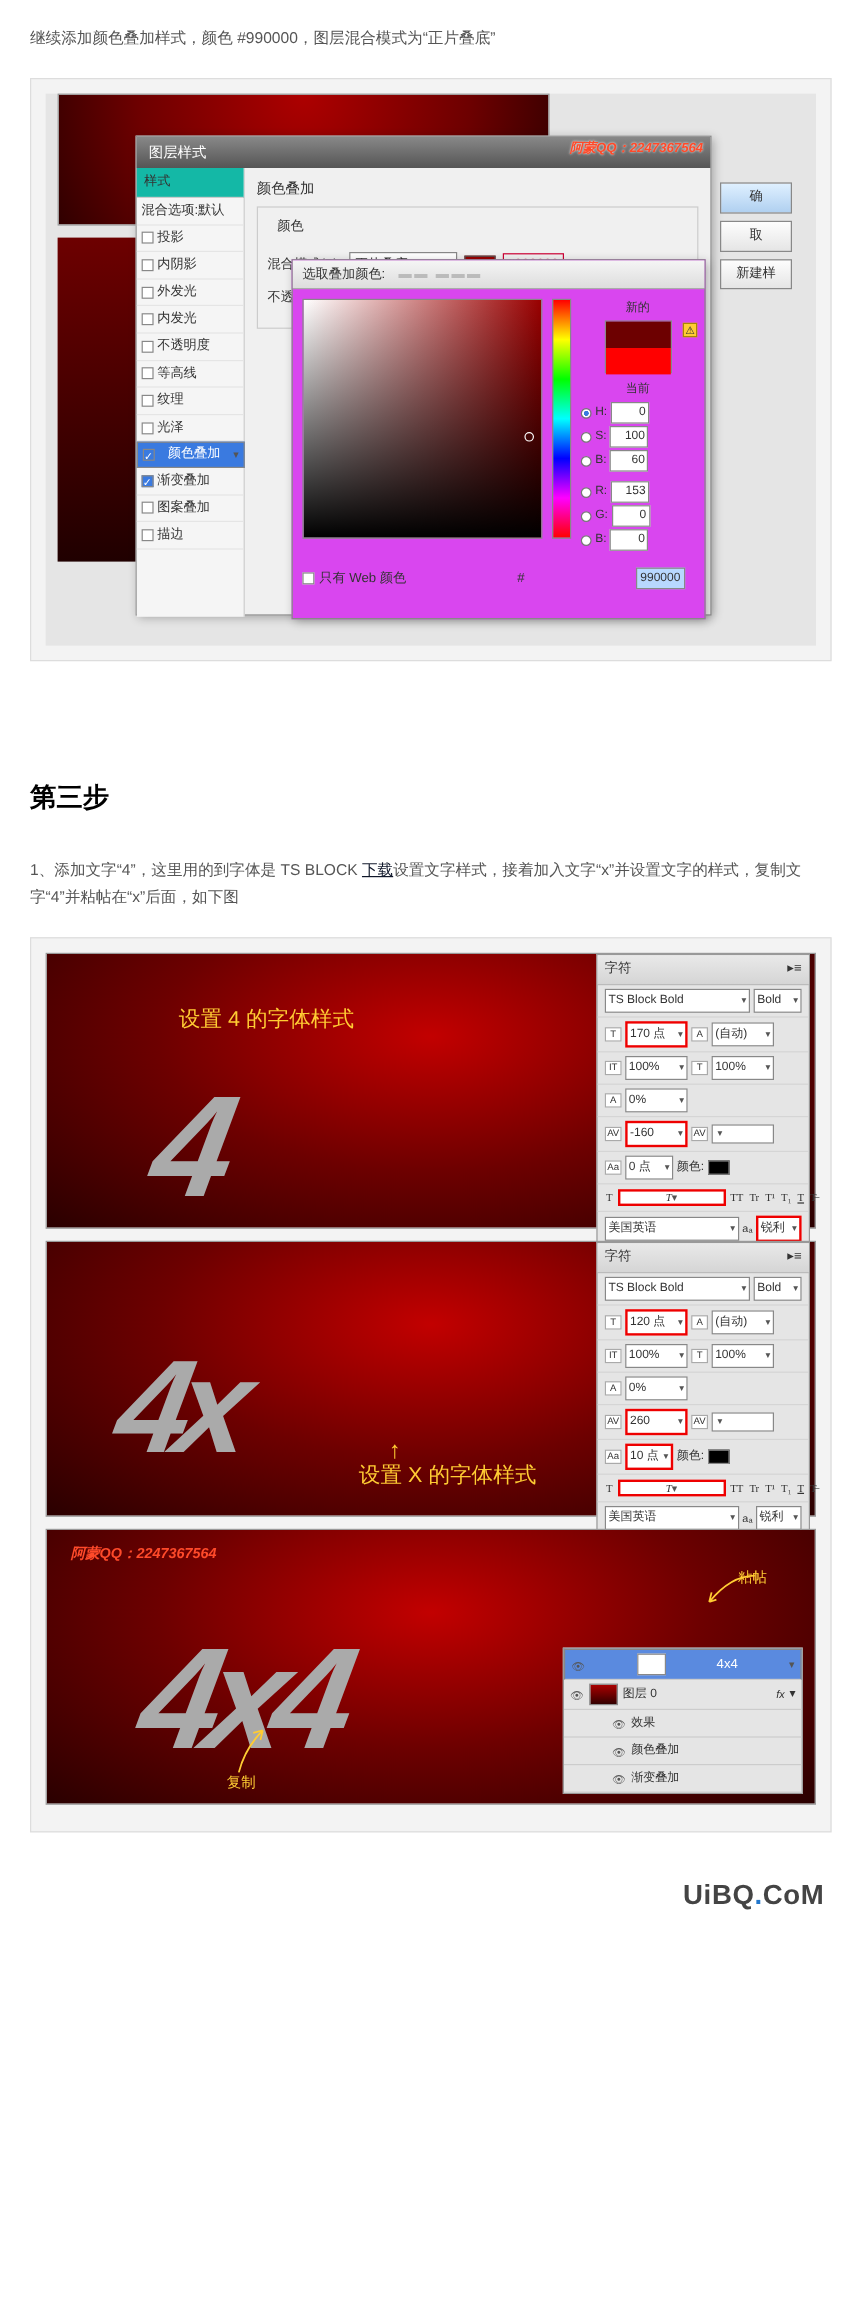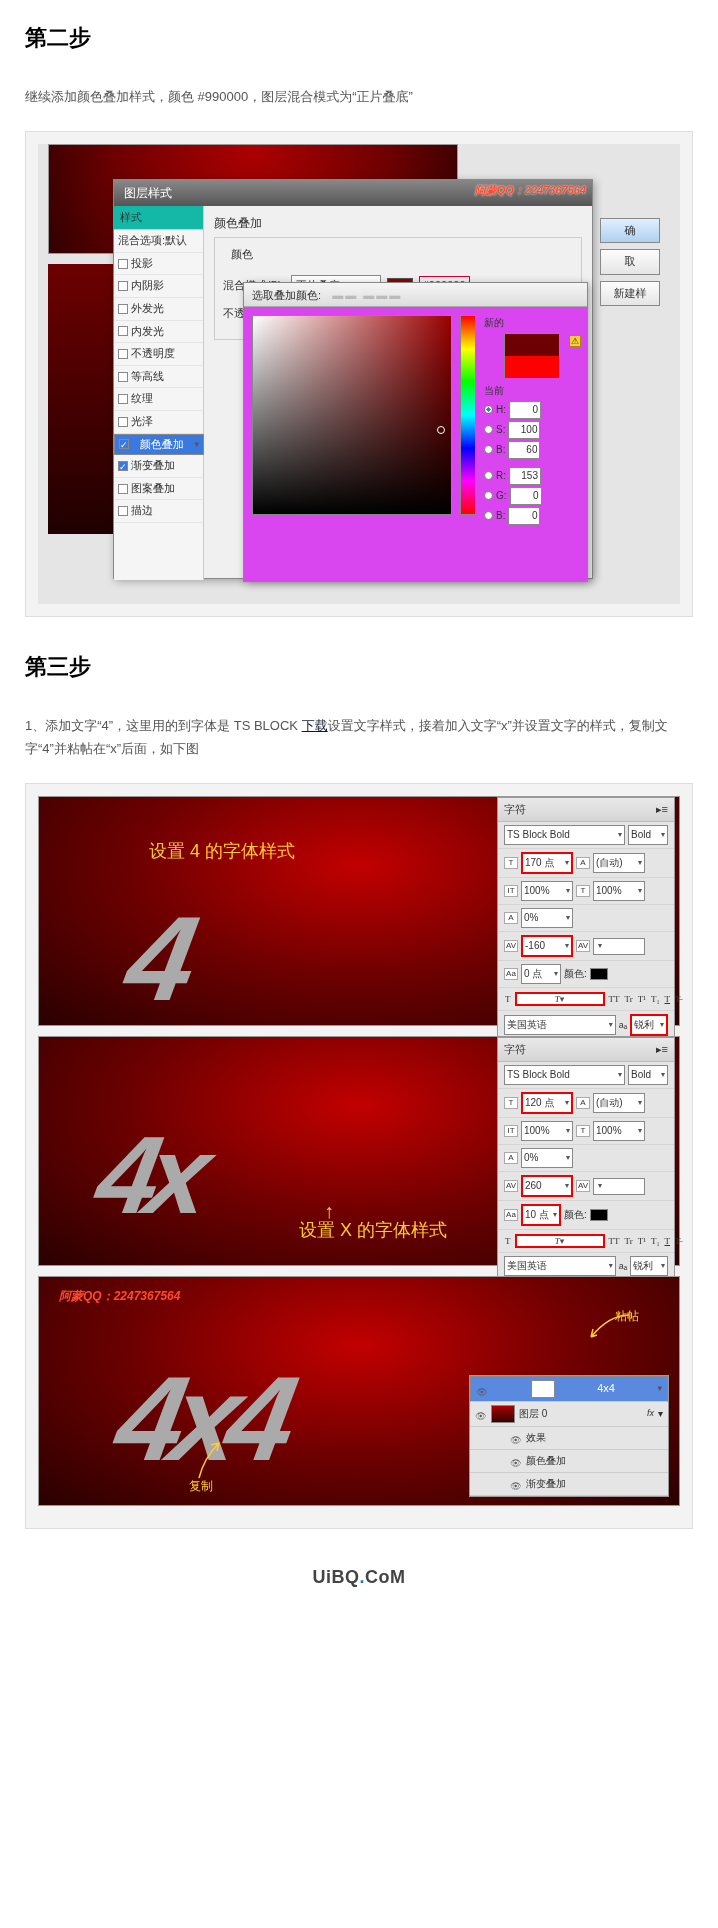--- a/index.html
+++ b/index.html
@@ -1,21 +1,21 @@
 <!DOCTYPE html>
 <html><head>
 <meta charset="utf-8">
 <style>
   *{box-sizing:border-box;margin:0;padding:0}
   body{width:718px;background:#fff;font-family:-apple-system,BlinkMacSystemFont,"Segoe UI","Microsoft YaHei",sans-serif;font-size:13px;color:#333;line-height:1.6}
   .container{padding:20px 25px}
   h2{font-size:22px;font-weight:700;color:#000;margin:0 0 30px}
   .para{font-size:13px;color:#555;line-height:1.8;margin-bottom:22px}
   .link{color:#0f172a;text-decoration:underline}
-  .imgframe{border:1px solid #ddd;padding:12px;background:#f3f3f3;margin-bottom:32px;overflow:hidden}
+  .imgframe{border:1px solid #ddd;padding:12px;background:#f3f3f3;margin-bottom:96px;overflow:hidden}
   .imgframe.nm{margin-bottom:20px}
   .stage1{position:relative;height:460px;background:#e5e5e5}
   .redbg{position:absolute;left:10px;top:0;width:410px;height:110px;background:radial-gradient(circle at 50% 0,#ad0000,#6d0000 60%,#300000);border:1px solid #999}
   .redbg2{position:absolute;left:10px;top:120px;width:70px;height:270px;background:linear-gradient(#6d0000,#200000);border-right:1px solid #999}
   .dlg1{position:absolute;left:75px;top:35px;width:480px;height:400px;background:#f0f0f0;border:1px solid #888;box-shadow:2px 2px 8px rgba(0,0,0,.3)}
   .dlg1-title{height:26px;background:linear-gradient(#888,#555);color:#fff;font-size:12px;padding:4px 10px;position:relative}
   .watermark1{position:absolute;right:6px;top:2px;font-size:11px;color:#ff4a2a;font-style:italic;font-weight:700;text-shadow:0 0 2px #fff}
   .dlg1-body{display:flex;height:374px}
   .styles{width:90px;border-right:1px solid #ccc;background:#f5f5f5;font-size:11px}
   .styles-hd{background:#14b8a6;padding:3px 6px;border-bottom:1px solid #ccc;font-weight:400}
@@ -38,21 +38,21 @@
   .pbtn{background:linear-gradient(#fdfdfd,#e5e5e5);border:1px solid #888;font-size:11px;padding:3px 2px;text-align:center}
   .btns1 .pbtn:first-child{background:linear-gradient(#dff0ff,#b0d0f0)}
   .dlg2{position:absolute;left:205px;top:138px;width:345px;height:300px;background:#d946ef;border:1px solid #888;box-shadow:2px 2px 8px rgba(0,0,0,.3)}
   .dlg2-title{height:24px;background:linear-gradient(#f5f5f5,#ddd);font-size:11px;padding:4px 8px;border-bottom:1px solid #aaa;position:relative}
   .dlg2-title .blur{color:#bbb;letter-spacing:2px;margin-left:8px}
   .dlg2-body{display:flex;padding:8px;gap:8px}
   .picker{width:200px;height:200px;background:linear-gradient(to top,#000,transparent),linear-gradient(to right,#fff,#990000);border:1px solid #888;position:relative}
   .picker .ring{position:absolute;right:6px;bottom:80px;width:8px;height:8px;border:1px solid #fff;border-radius:50%}
   .hue{width:16px;height:200px;background:linear-gradient(#f00,#ff0,#0f0,#0ff,#00f,#f0f,#f00);border:1px solid #888}
   .pinfo{flex:1;font-size:10px}
-  .pinfo .lbl{text-align:left;margin-bottom:2px}
+  .pinfo .lbl{text-align:center;margin-bottom:2px}
   .newold{width:56px;height:44px;border:1px solid #888;margin:0 auto 6px}
   .newold .n{height:22px;background:#6d0000}
   .newold .o{height:22px;background:#f00}
   .hsbrow{display:flex;align-items:center;gap:3px;margin:2px 0}
   .radio{width:9px;height:9px;border:1px solid #777;border-radius:50%;background:#fff}
   .radio.on{background:radial-gradient(#3a7ae0 40%,#fff 45%)}
   .pnum{border:1px solid #888;background:#fff;width:32px;text-align:right;padding:0 2px;font-size:10px}
   .webonly{display:flex;align-items:center;gap:4px;font-size:11px;padding:4px 8px}
   .hexin{border:1px solid #888;background:#b8d8ff;padding:0 3px;font-size:10px;margin-left:auto;margin-right:8px}
   .warn{position:absolute;right:6px;top:52px;width:12px;height:12px;background:#ffcc33;border:1px solid #aa8800;font-size:9px;text-align:center;line-height:10px}
@@ -85,28 +85,27 @@
   .lrow.sub{padding-left:40px}
   .eye{width:12px;height:12px;display:inline-block}
   .eye::before{content:"👁";font-size:9px;color:#555}
   .thumb{width:24px;height:18px;background:#fff;border:1px solid #888;display:flex;align-items:center;justify-content:center;font-size:10px;font-weight:700;font-family:serif}
   .thumb.r{background:linear-gradient(#a00,#300)}
   .pasteArr{position:absolute;right:40px;top:30px}
   .copyArr{position:absolute;left:150px;bottom:10px}
   .ptxt{color:#ffcc33;font-size:12px}
   .svgarr{stroke:#ffcc33;fill:none;stroke-width:1.5}
   .wm3{position:absolute;left:20px;top:10px;font-size:12px;color:#ff4a2a;font-style:italic;font-weight:700}
-  .watermark-foot{text-align:center;padding:14px 6px 2px;font-size:18px;font-weight:700;color:#444;letter-spacing:.5px}
+  .watermark-foot{text-align:right;padding:14px 6px 2px;font-size:23px;font-weight:700;color:#444;letter-spacing:.5px}
   .watermark-foot .dot{color:#27c}
 </style>
 </head>
 <body>
 
 <div class="container">
-  <h2>第二步</h2>
   <p class="para">继续添加颜色叠加样式，颜色 #990000，图层混合模式为“正片叠底”</p>
 
   <div class="imgframe">
     <div class="stage1">
       <div class="redbg"></div>
       <div class="redbg2"></div>
 
       <div class="dlg1">
         <div class="dlg1-title">
           <span>图层样式</span>
@@ -236,20 +235,26 @@
                 <span class="radio"></span>
                 <span>G:</span>
                 <span class="pnum">0</span>
               </div>
             <div class="hsbrow">
                 <span class="radio"></span>
                 <span>B:</span>
                 <span class="pnum">0</span>
               </div>
           </div>
+        </div>
+        <div class="webonly">
+          <span class="cb"></span>
+          <span>只有 Web 颜色</span>
+          <span style="margin-left:auto">#</span>
+          <span class="hexin">990000</span>
         </div>
       </div>
     </div>
   </div>
 
   <h2>第三步</h2>
   <p class="para">
     <span>1、添加文字“4”，这里用的到字体是 TS BLOCK </span><a class="link">下载</a><span>设置文字样式，接着加入文字“x”并设置文字的样式，复制文字“4”并粘帖在“x”后面，如下图</span>
   </p>
 

